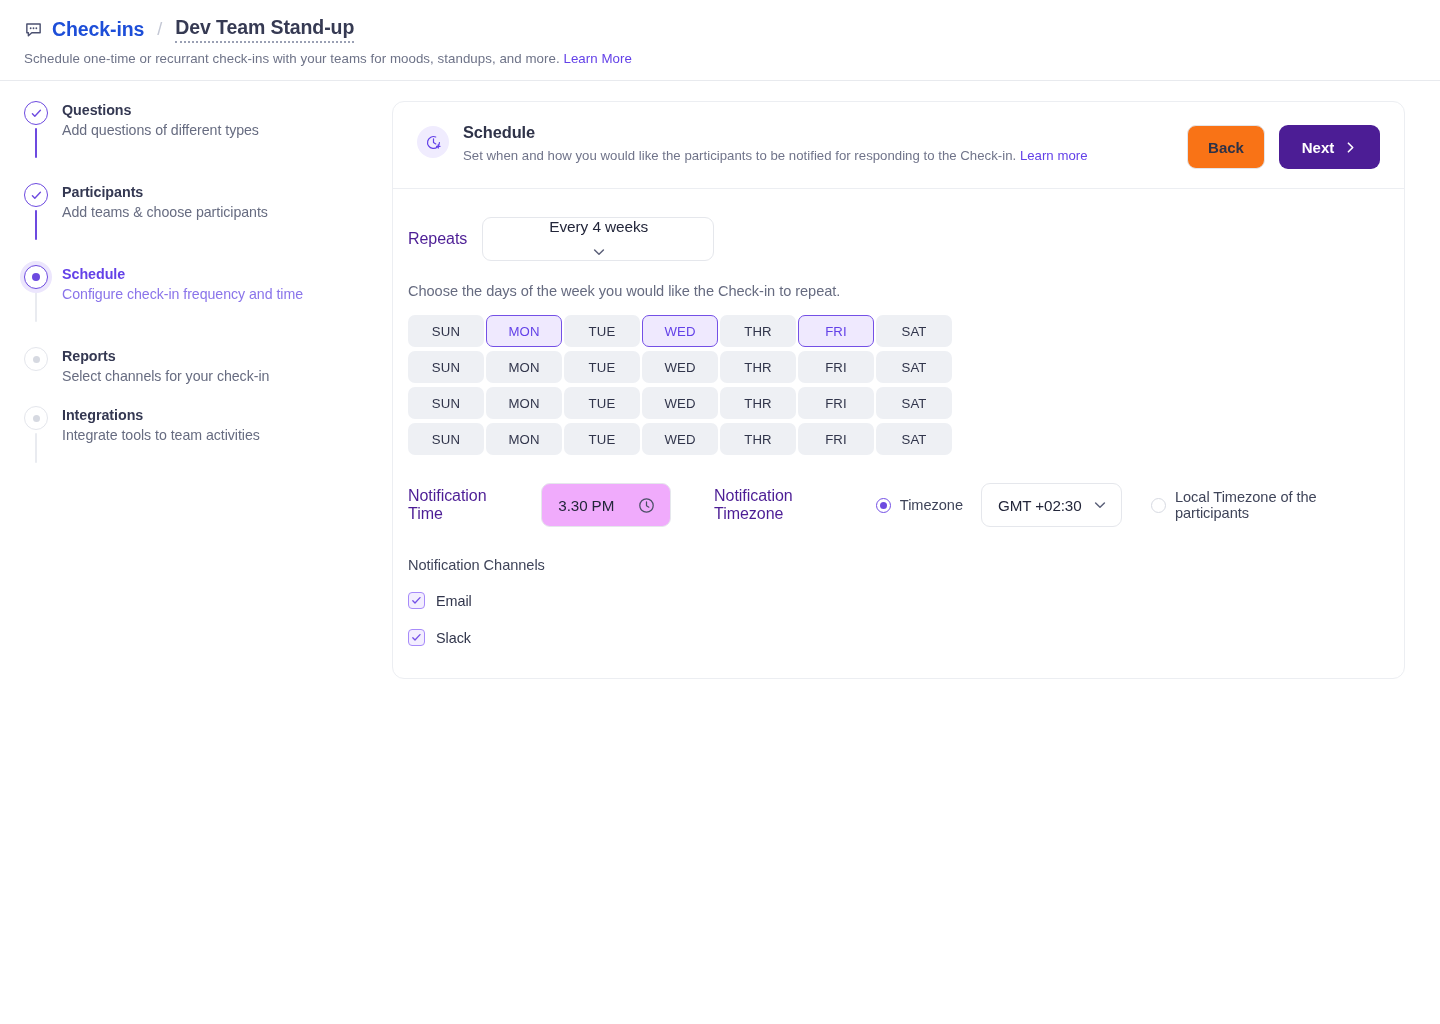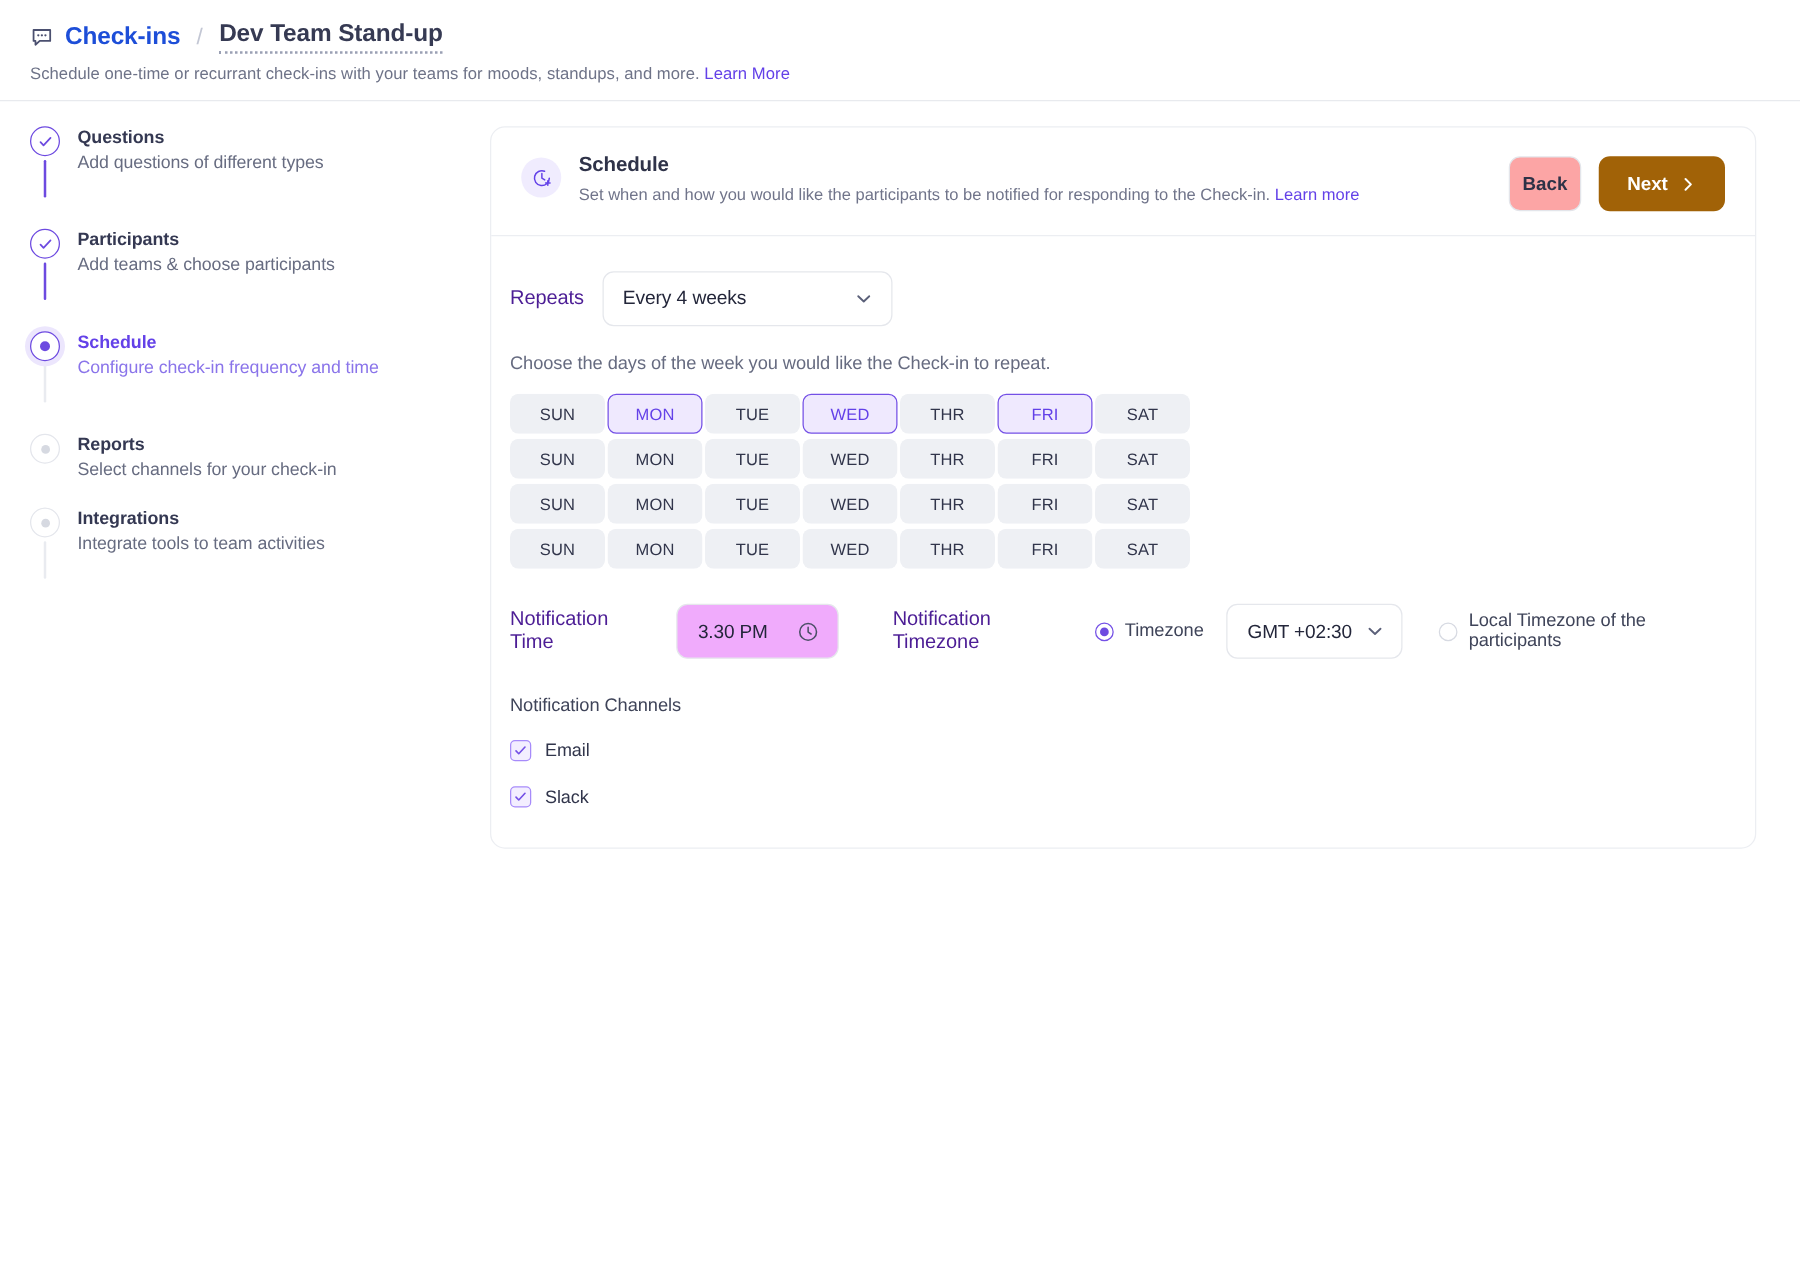--- a/index.html
+++ b/index.html
@@ -148,35 +148,35 @@
     letter-spacing: -0.1px;
   }
   .head-desc {
     margin-top: 6px;
     font-size: 13.2px;
     color: #70748a;
     letter-spacing: 0.02px;
   }
   .head-actions { display: flex; gap: 14px; align-items: center; padding-top: 2px; }
   .btn-back {
-    width: 58px; height: 44px;
+    width: 78px; height: 44px;
     border: 1px solid #e3e5ea;
     border-radius: 9px;
-    background: #fca5a5;
+    background: #f97316;
     font-family: inherit;
     font-size: 15px;
     font-weight: 700;
     color: #2e3247;
     cursor: pointer;
   }
   .btn-next {
     width: 101px; height: 44px;
     border: none;
     border-radius: 9px;
-    background: #a16207;
+    background: #4c1d95;
     color: #fff;
     font-family: inherit;
     font-size: 15px;
     font-weight: 700;
     cursor: pointer;
     display: flex; align-items: center; justify-content: center; gap: 10px;
   }
   .btn-next svg { width: 13px; height: 13px; display: block; }
 
   
@@ -189,20 +189,21 @@
     letter-spacing: -0.05px;
   }
   .select {
     width: 232px; height: 44px;
     border: 1px solid #e5e7ec;
     border-radius: 9px;
     background: #fff;
     display: flex; align-items: center;
     padding: 0 14px 0 15px;
     cursor: pointer;
+    flex-direction: column;
   }
   .select .val {
     flex: 1 1 auto;
     font-size: 15.4px;
     color: #23263a;
     letter-spacing: -0.1px;
   }
   .chev { width: 16px; height: 16px; display: block; flex: none; }
 
   .helper {

